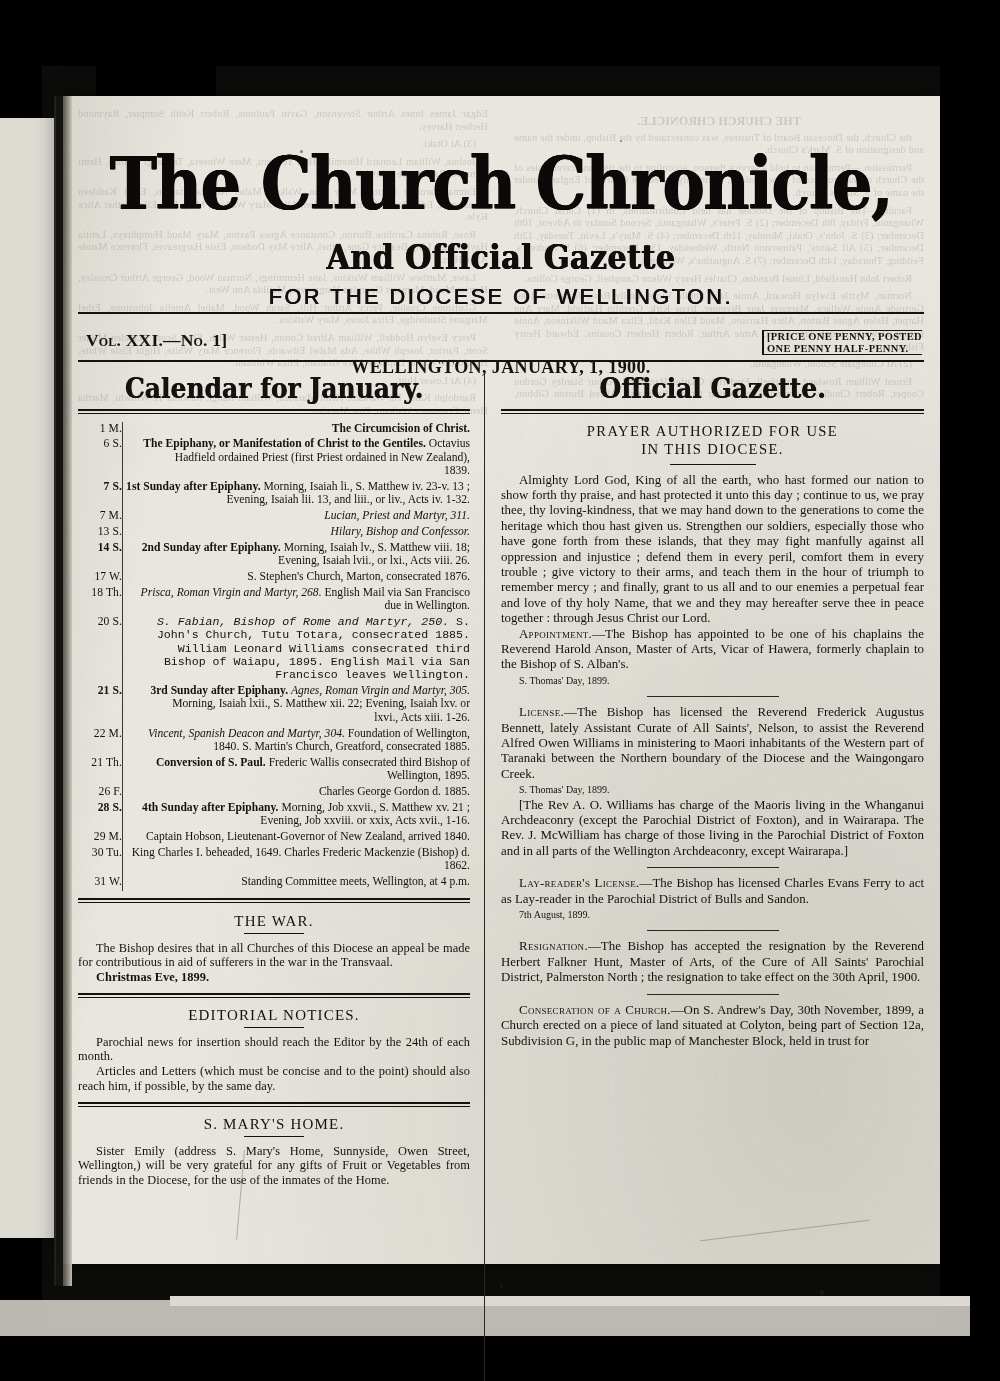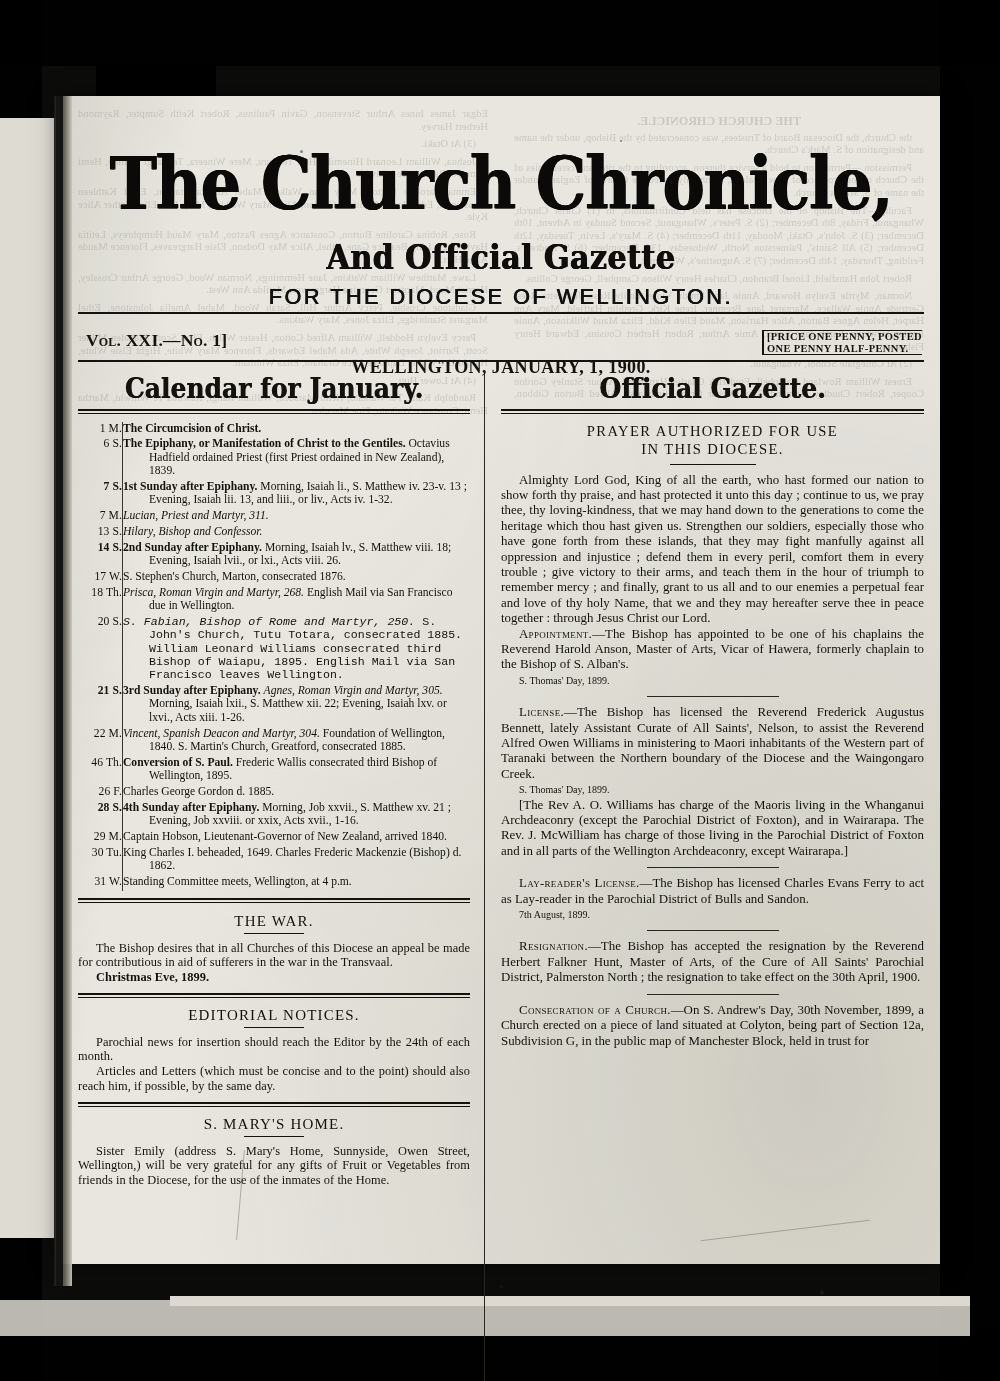--- a/index.html
+++ b/index.html
@@ -93,21 +93,21 @@
      font-size:25px;letter-spacing:0px;transform:scaleY(1.1);margin:2px 0 6px 0;
      text-shadow:.5px 0 0 #100e0c;}
   .hr-dbl{border:0;border-top:2px solid #14120f;margin:4px 0 0 0;}
   .hr-dbl2{border:0;border-top:1px solid #14120f;margin:1.5px 0 8px 0;}
 
   
   table.cal{border-collapse:collapse;width:100%;font-size:11.6px;line-height:13.3px;}
   table.cal td{vertical-align:top;padding:0 0 2.6px 0;}
   td.day{width:44px;text-align:right;padding-right:7px;white-space:nowrap;
          font-size:11.6px;letter-spacing:.1px;}
-  td.ent{border-left:1.3px solid #3a362f;padding-left:9px;text-align:left;}
+  td.ent{border-left:1.3px solid #3a362f;padding-left:9px;text-align:right;}
   td.ent p{margin:0;text-indent:0;padding-left:0;}
   .b{font-weight:bold;}
   .i{font-style:italic;}
   .bold-day{font-weight:bold;}
 
   .hr-cal{border:0;border-top:2px solid #14120f;margin:7px 0 0 0;}
   .hr-cal2{border:0;border-top:1px solid #14120f;margin:1.5px 0 10px 0;}
 
   .sec-caps{text-align:center;font-size:15px;letter-spacing:1.2px;margin:4px 0 2px 0;
             font-weight:400;}
@@ -273,21 +273,21 @@
                   <p style="padding-left: 26px; text-indent: -26px;"><span class="b">3rd Sunday after Epiphany. </span><span class="i">Agnes, Roman Virgin and Martyr, 305. </span><span>Morning, Isaiah lxii., S. Matthew xii. 22; Evening, Isaiah lxv. or lxvi., Acts xiii. 1-26. </span></p>
                 </td>
               </tr>
               <tr>
                 <td class="day">22 M.</td>
                 <td class="ent">
                   <p style="padding-left: 26px; text-indent: -26px;"><span class="i">Vincent, Spanish Deacon and Martyr, 304. </span><span>Foundation of Wellington, 1840. S. Martin's Church, Greatford, consecrated 1885. </span></p>
                 </td>
               </tr>
               <tr>
-                <td class="day">46 Th.</td>
+                <td class="day">21 Th.</td>
                 <td class="ent">
                   <p style="padding-left: 26px; text-indent: -26px;"><span class="b">Conversion of S. Paul. </span><span>Frederic Wallis consecrated third Bishop of Wellington, 1895. </span></p>
                 </td>
               </tr>
               <tr>
                 <td class="day">26 F.</td>
                 <td class="ent">
                   <p style="padding-left: 26px; text-indent: -26px;"><span>Charles George Gordon d. 1885. </span></p>
                 </td>
               </tr>

